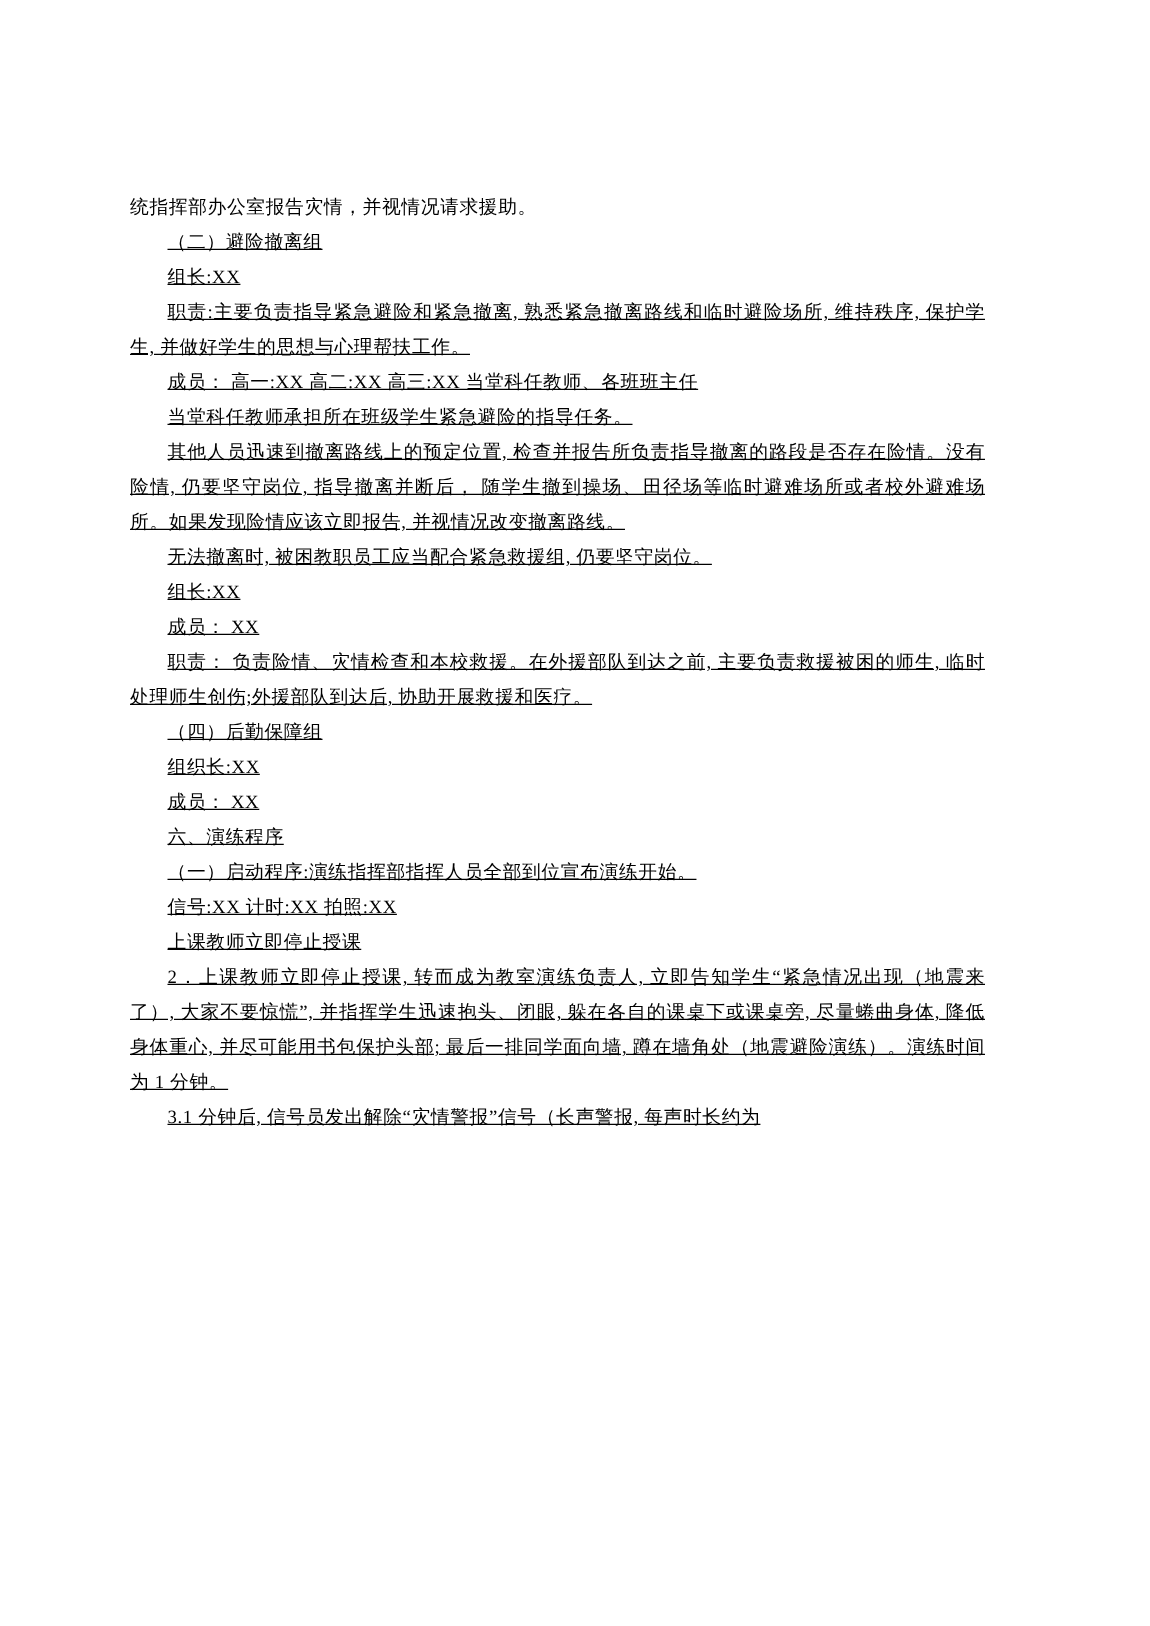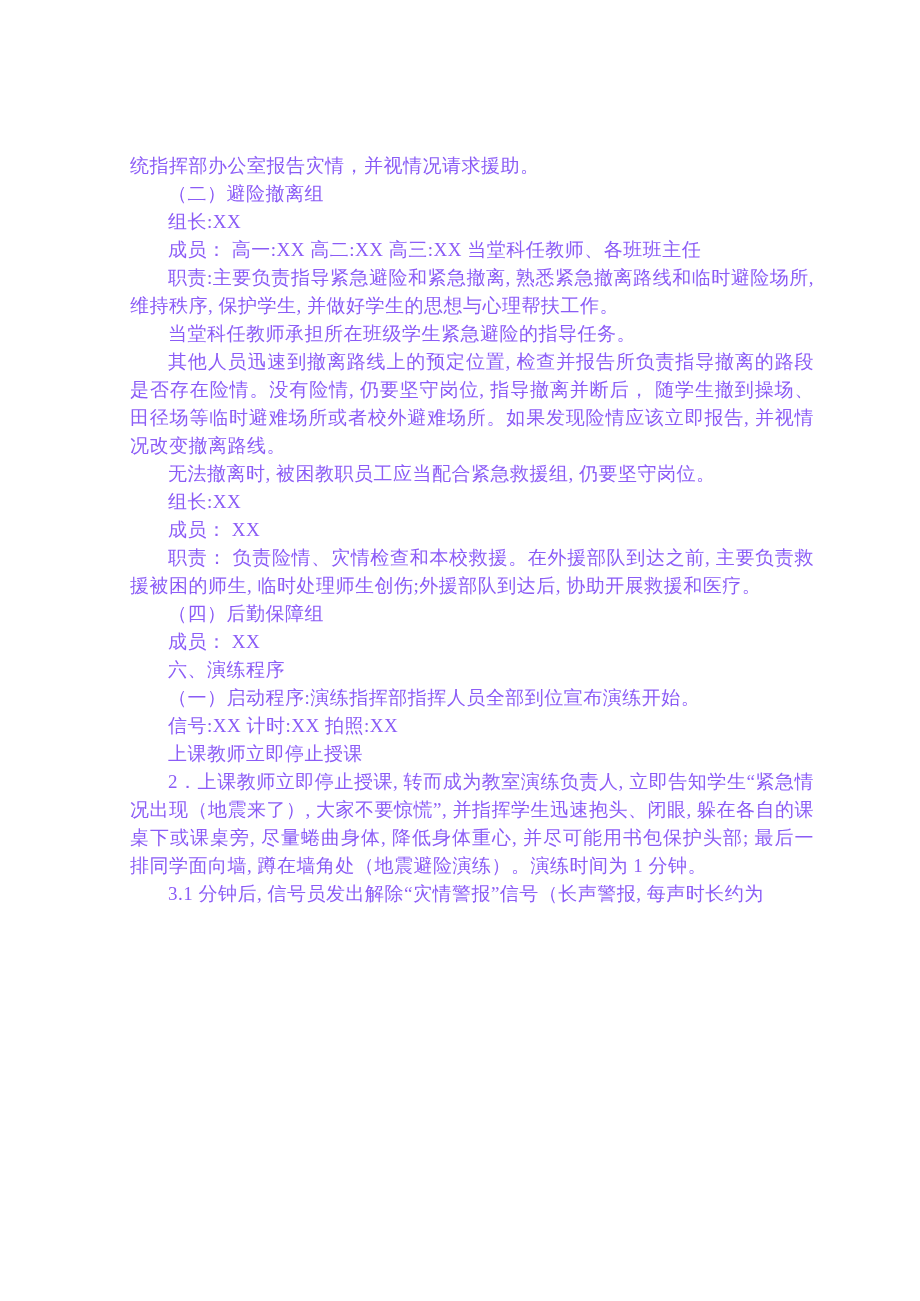--- a/index.html
+++ b/index.html
@@ -11,55 +11,57 @@
   .page {
     position: relative;
     width: 920px;
     height: 1301px;
     background: #ffffff;
     overflow: hidden;
     font-family: "Liberation Serif", "DejaVu Serif", serif;
   }
   .doc-content {
     position: absolute;
-    left: 130px;
+    left: 104px;
     top: 152px;
     width: 684px;
-    color: #8b5cf6;
-    font-size: 19px;
+    color: #000000;
+    font-size: 15px;
     line-height: 28px;
     letter-spacing: 0.5px;
   }
   .para {
     margin: 0;
     padding: 0;
     text-align: justify;
     word-break: break-all;
   }
   .para.indent {
     text-indent: 2em;
+    text-decoration: underline;
   }
 </style>
 </head>
 <body>
 
 <div class="page">
   <div class="doc-content" id="doc-content">
       <p class="para">统指挥部办公室报告灾情，并视情况请求援助。</p>
       <p class="para indent">（二）避险撤离组</p>
       <p class="para indent">组长:XX</p>
+      <p class="para indent">职责:主要负责指导紧急避险和紧急撤离, 熟悉紧急撤离路线和临时避险场所, 维持秩序, 保护学生, 并做好学生的思想与心理帮扶工作。</p>
       <p class="para indent">成员： 高一:XX 高二:XX 高三:XX 当堂科任教师、各班班主任</p>
-      <p class="para indent">职责:主要负责指导紧急避险和紧急撤离, 熟悉紧急撤离路线和临时避险场所, 维持秩序, 保护学生, 并做好学生的思想与心理帮扶工作。</p>
       <p class="para indent">当堂科任教师承担所在班级学生紧急避险的指导任务。</p>
       <p class="para indent">其他人员迅速到撤离路线上的预定位置, 检查并报告所负责指导撤离的路段是否存在险情。没有险情, 仍要坚守岗位, 指导撤离并断后， 随学生撤到操场、田径场等临时避难场所或者校外避难场所。如果发现险情应该立即报告, 并视情况改变撤离路线。</p>
       <p class="para indent">无法撤离时, 被困教职员工应当配合紧急救援组, 仍要坚守岗位。</p>
       <p class="para indent">组长:XX</p>
       <p class="para indent">成员： XX</p>
       <p class="para indent">职责： 负责险情、灾情检查和本校救援。在外援部队到达之前, 主要负责救援被困的师生, 临时处理师生创伤;外援部队到达后, 协助开展救援和医疗。</p>
       <p class="para indent">（四）后勤保障组</p>
+      <p class="para indent">组织长:XX</p>
       <p class="para indent">成员： XX</p>
       <p class="para indent">六、演练程序</p>
       <p class="para indent">（一）启动程序:演练指挥部指挥人员全部到位宣布演练开始。</p>
       <p class="para indent">信号:XX 计时:XX 拍照:XX</p>
       <p class="para indent">上课教师立即停止授课</p>
       <p class="para indent">2．上课教师立即停止授课, 转而成为教室演练负责人, 立即告知学生“紧急情况出现（地震来了）, 大家不要惊慌”, 并指挥学生迅速抱头、闭眼, 躲在各自的课桌下或课桌旁, 尽量蜷曲身体, 降低身体重心, 并尽可能用书包保护头部; 最后一排同学面向墙, 蹲在墙角处（地震避险演练）。演练时间为 1 分钟。</p>
       <p class="para indent">3.1 分钟后, 信号员发出解除“灾情警报”信号（长声警报, 每声时长约为</p>
     </div>
 </div>
 

